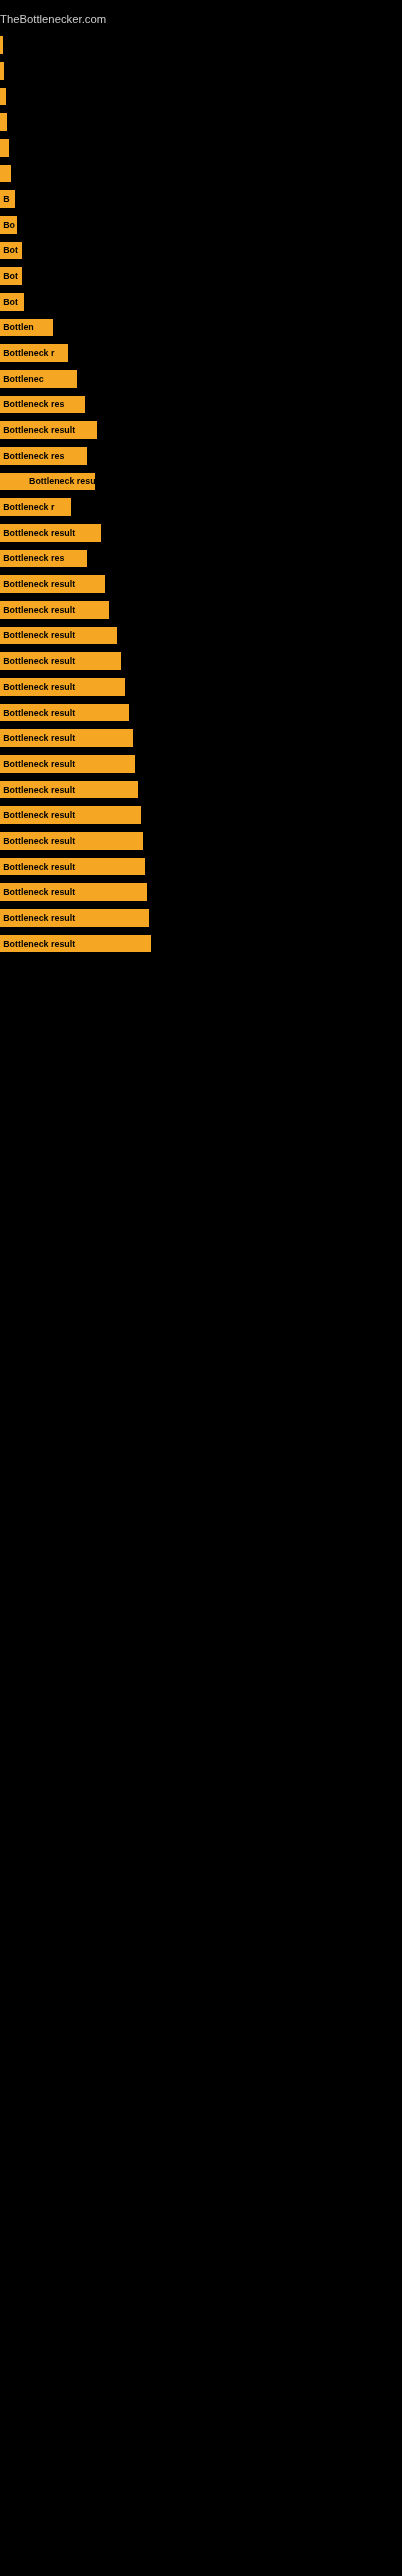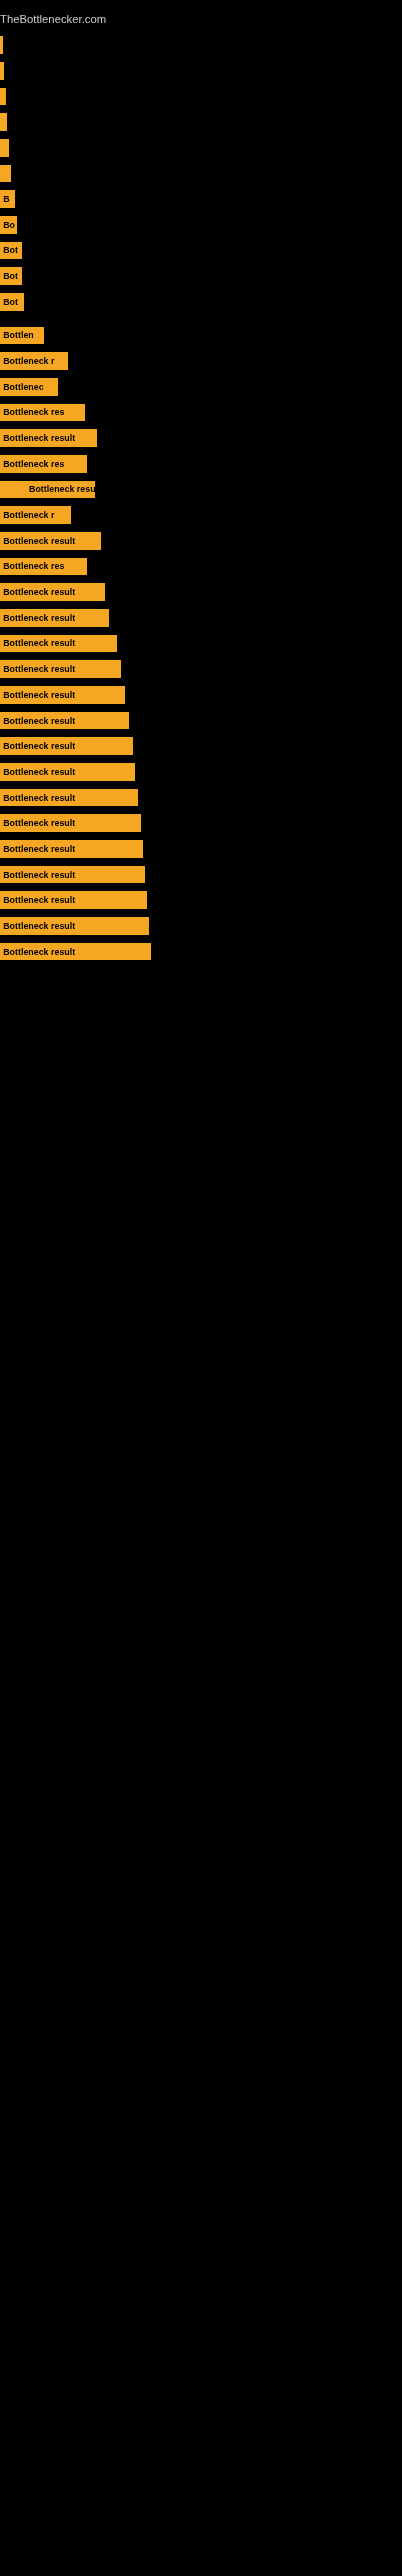--- a/index.html
+++ b/index.html
@@ -102,31 +102,31 @@
       <div class="bar" style="width: 22px;">
         <span class="bar-label">Bot</span>
       </div>
     </div>
     <div class="bar-container">
       <div class="bar" style="width: 24px;">
         <span class="bar-label">Bot</span>
       </div>
     </div>
     <div class="bar-container">
-      <div class="bar" style="width: 44px; margin-top: 8px;">
+      <div class="bar" style="width: 53px;">
         <span class="bar-label">Bottlen</span>
       </div>
     </div>
     <div class="bar-container">
       <div class="bar" style="width: 68px;">
         <span class="bar-label">Bottleneck r</span>
       </div>
     </div>
     <div class="bar-container">
-      <div class="bar" style="width: 58px; align-items: center;">
+      <div class="bar" style="width: 77px; align-items: center;">
         <span class="bar-label">Bottlenec</span>
       </div>
     </div>
     <div class="bar-container">
       <div class="bar" style="width: 85px;">
         <span class="bar-label">Bottleneck res</span>
       </div>
     </div>
     <div class="bar-container">
       <div class="bar" style="width: 97px;">

